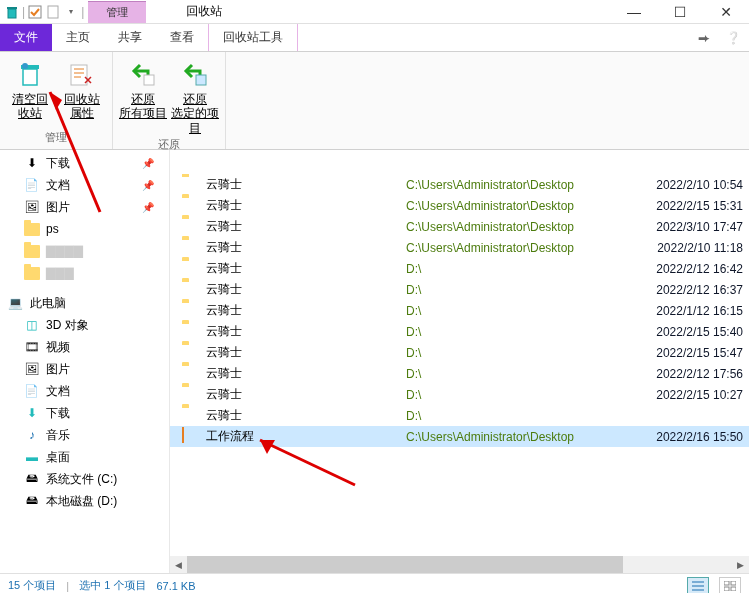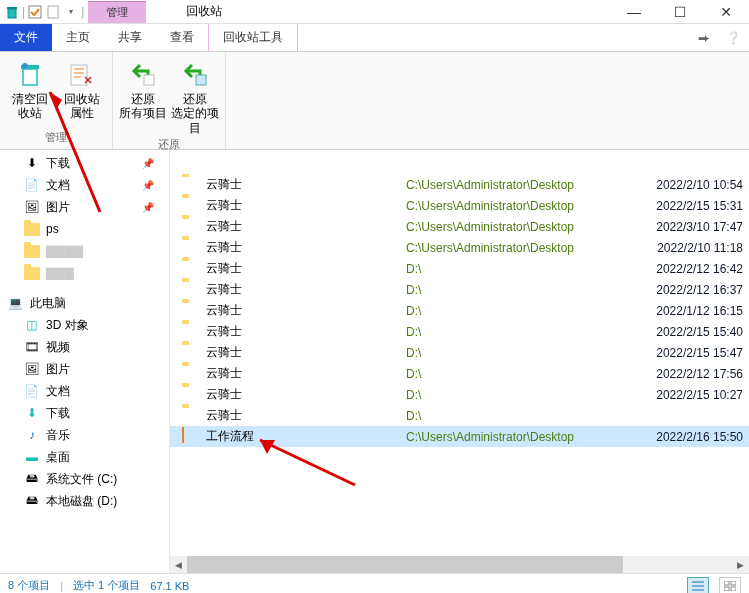--- a/index.html
+++ b/index.html
@@ -9,28 +9,28 @@
 .titlebar-q { display: flex; align-items: center; gap: 2px; padding: 0 4px; }
 .titlebar-q .qicon { width: 16px; height: 16px; display: flex; align-items: center; justify-content: center; }
 .titlebar-center { flex: 1; display: flex; align-items: center; height: 100%; }
 .tab-group-label { background: #e6b3e6; color: #333; padding: 3px 18px; font-size: 11px; border-top: 1px solid #c080c0; }
 .title-text { padding: 0 40px; font-size: 12px; }
 .winctrls { display: flex; }
 .winctrls .wc { width: 46px; height: 24px; display: flex; align-items: center; justify-content: center; font-size: 14px; color: #333; }
 
 .menubar { height: 28px; display: flex; align-items: stretch; border-bottom: 1px solid #d0d0d0; }
 .menu-tab { padding: 0 14px; display: flex; align-items: center; font-size: 12px; color: #333; }
-.menu-tab.active { background: #1d4ed8; color: #fff; }
+.menu-tab.active { background: #6d28d9; color: #fff; }
 .menu-tab.context { border-left: 1px solid #e6b3e6; border-right: 1px solid #e6b3e6; }
 .menubar-spacer { flex: 1; }
 .menubar-ctrl { padding: 0 8px; display: flex; align-items: center; color: #666; }
 
 .ribbon { height: 98px; background: #fafafa; border-bottom: 1px solid #d0d0d0; display: flex; font-size: 12px; }
 .rib-group { display: flex; flex-direction: column; border-right: 1px solid #e0e0e0; padding: 4px 6px 2px; }
-.rib-buttons { flex: 1; display: flex; gap: 4px; }
+.rib-buttons { flex: 1; display: flex; gap: 4px; text-decoration: underline; }
 .rib-btn { display: flex; flex-direction: column; align-items: center; justify-content: flex-start; width: 48px; padding-top: 2px; }
 .rib-btn .ricon { width: 32px; height: 32px; display: flex; align-items: center; justify-content: center; }
 .rib-btn .rlbl { text-align: center; line-height: 1.2; margin-top: 2px; }
 .rib-group-label { text-align: center; color: #666; padding: 2px 0; font-size: 11px; }
 
 .content { display: flex; height: 423px; }
 .nav { width: 170px; border-right: 1px solid #e8e8e8; overflow: hidden; padding-top: 2px; }
 .nav-item { display: flex; align-items: center; height: 22px; padding-left: 24px; gap: 6px; font-size: 12px; }
 .nav-item .nicon { width: 16px; height: 16px; display: flex; align-items: center; justify-content: center; }
 .nav-item .pin { margin-left: auto; padding-right: 14px; color: #888; font-size: 10px; }
@@ -328,21 +328,21 @@
       <div class="hs-arrow">◀</div>
       <div class="hs-track">
           <div class="hs-thumb"></div>
         </div>
       <div class="hs-arrow">▶</div>
     </div>
   </div>
 </div>
 
 <div class="statusbar">
-  <span>8 个项目</span>
+  <span>15 个项目</span>
   <span style="color:#aaa;">|</span>
   <span>选中 1 个项目</span>
   <span>67.1 KB</span>
   <span class="spacer"></span>
   <span class="viewbtn active">
     <svg width="12" height="10" viewBox="0 0 12 10">
         <path d="M0 1h12M0 5h12M0 9h12" stroke="#1a6fb0"></path>
       </svg>
   </span>
   <span class="viewbtn">

